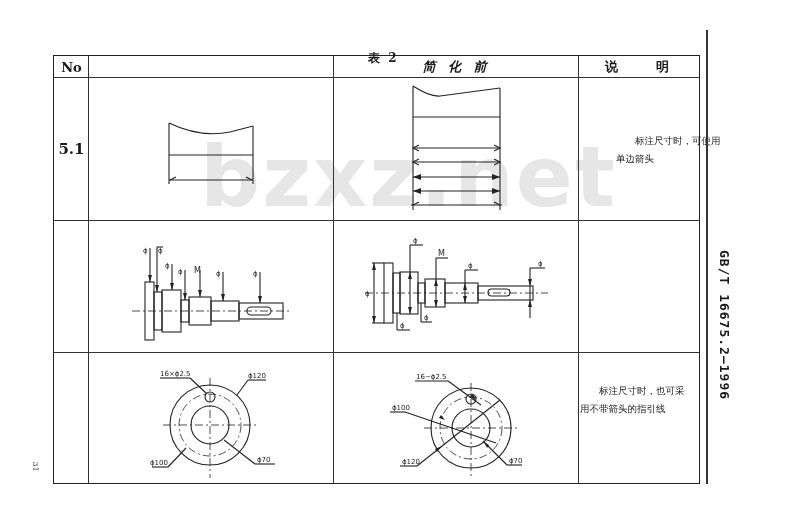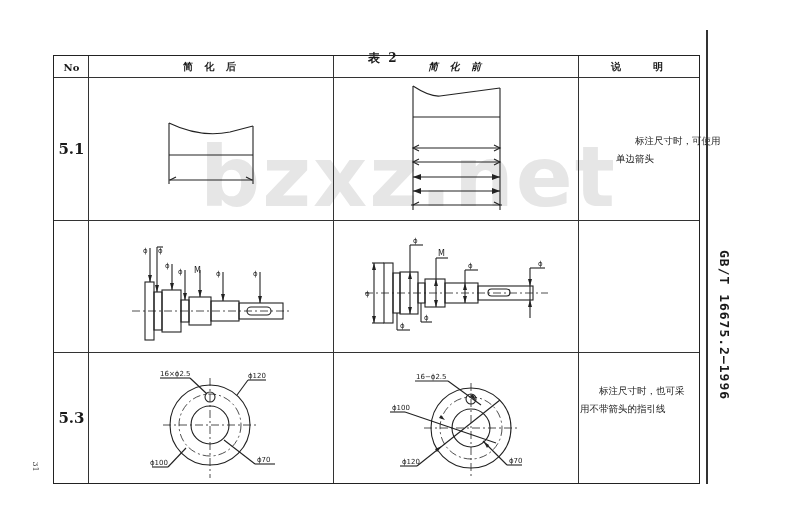--- a/index.html
+++ b/index.html
@@ -4,21 +4,21 @@
 <style>
   html, body { margin:0; padding:0; background:#fff; }
   body { width:800px; height:515px; position:relative; overflow:hidden;
          font-family:"DejaVu Serif", serif; color:#1a1a1a; }
   .abs { position:absolute; }
   .caption { left:368px; top:50px; font-size:12px; font-weight:bold; letter-spacing:2px; }
   .table { left:53px; top:55px; width:647px; height:429px; border:1.5px solid #222; box-sizing:border-box; }
   .vline { position:absolute; top:0; bottom:0; width:0; border-left:1.2px solid #333; }
   .hline { position:absolute; left:0; right:0; height:0; border-top:1.2px solid #333; }
   .hdr { position:absolute; top:0; height:22px; display:flex; align-items:center; justify-content:center;
-         font-size:10px; font-weight:bold; letter-spacing:4px; }
+         font-size:13px; font-weight:bold; letter-spacing:4px; }
   .no-cell { position:absolute; left:0; width:35px; display:flex; align-items:center; justify-content:center;
              font-size:15px; font-weight:bold; }
   .desc { position:absolute; left:526px; width:112px; font-size:9.5px; line-height:18px; text-indent:2em; }
   .side-rule { left:706px; top:30px; width:0; height:454px; border-left:2px solid #333; }
   .side-title { left:712px; top:250px; transform:rotate(90deg); transform-origin:left top; white-space:nowrap;
                 font-family:"DejaVu Sans Mono", monospace; font-size:13px; font-weight:bold; letter-spacing:1px;
                 margin-left:20px; }
   .page-no { left:30px; top:462px; transform:rotate(90deg); font-size:8px; color:#444; }
   .watermark { left:200px; top:128px; font-family:"DejaVu Sans", sans-serif; font-weight:bold;
                font-size:84px; color:#e6e6e6; letter-spacing:2px; pointer-events:none; }
@@ -39,26 +39,24 @@
 
   <div class="vline" style="left:34px"></div>
   <div class="vline" style="left:279px"></div>
   <div class="vline" style="left:524px"></div>
 
   <div class="hline" style="top:21px"></div>
   <div class="hline" style="top:164px"></div>
   <div class="hline" style="top:296px"></div>
 
   <div class="hdr" style="left:0;width:35px;letter-spacing:0;">No</div>
-  <div class="hdr" style="left:35px;width:245px;">简 化 后</div>
   <div class="hdr" style="left:280px;width:245px;font-style:italic;">简 化 前</div>
   <div class="hdr" style="left:525px;width:120px;">说　　明</div>
 
   <div class="no-cell" style="top:22px;height:142px;">5.1</div>
-  <div class="no-cell" style="top:297px;height:130px;">5.3</div>
 
   <div class="desc" style="top:76px;margin-left:36px;">标注尺寸时，可使用单边箭头</div>
   <div class="desc" style="top:326px;">标注尺寸时，也可采用不带箭头的指引线</div>
 </div>
 
 <svg style="left:0;top:0;width:800px;height:515px;">
   <path d="M169,123 Q200,138 230,132 L253,126"></path>
   <line x1="169" y1="123" x2="169" y2="184"></line>
   <line x1="253" y1="126" x2="253" y2="184"></line>
   <line x1="169" y1="155" x2="253" y2="155"></line>

